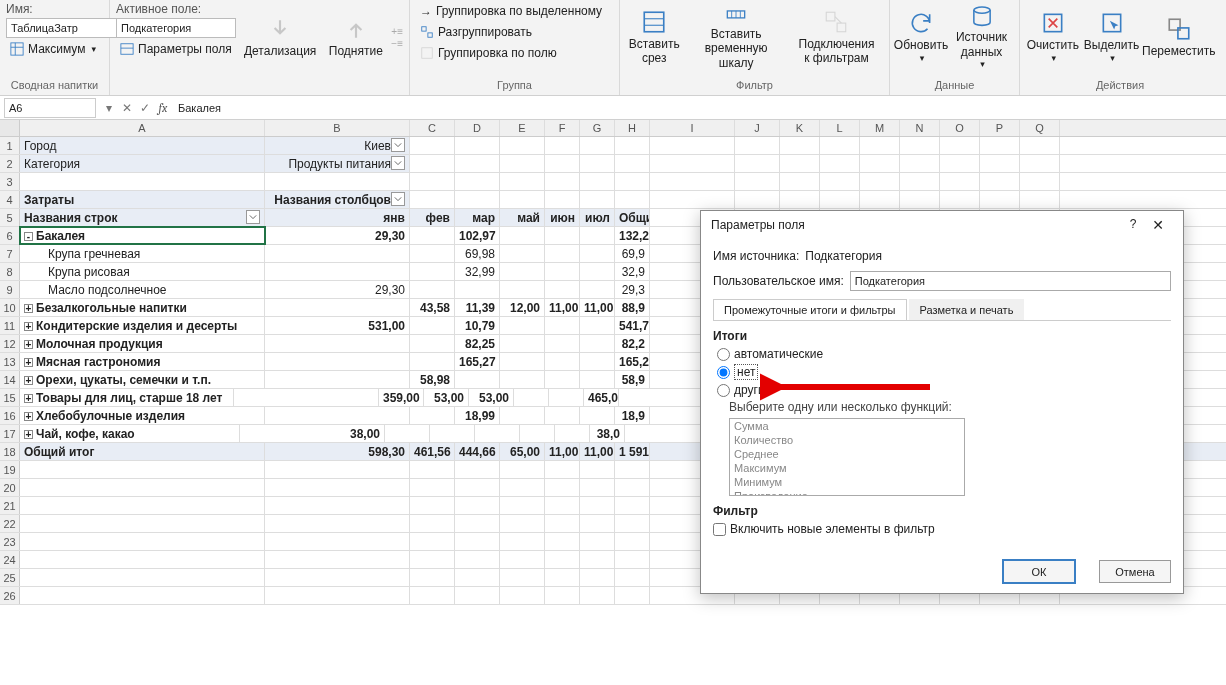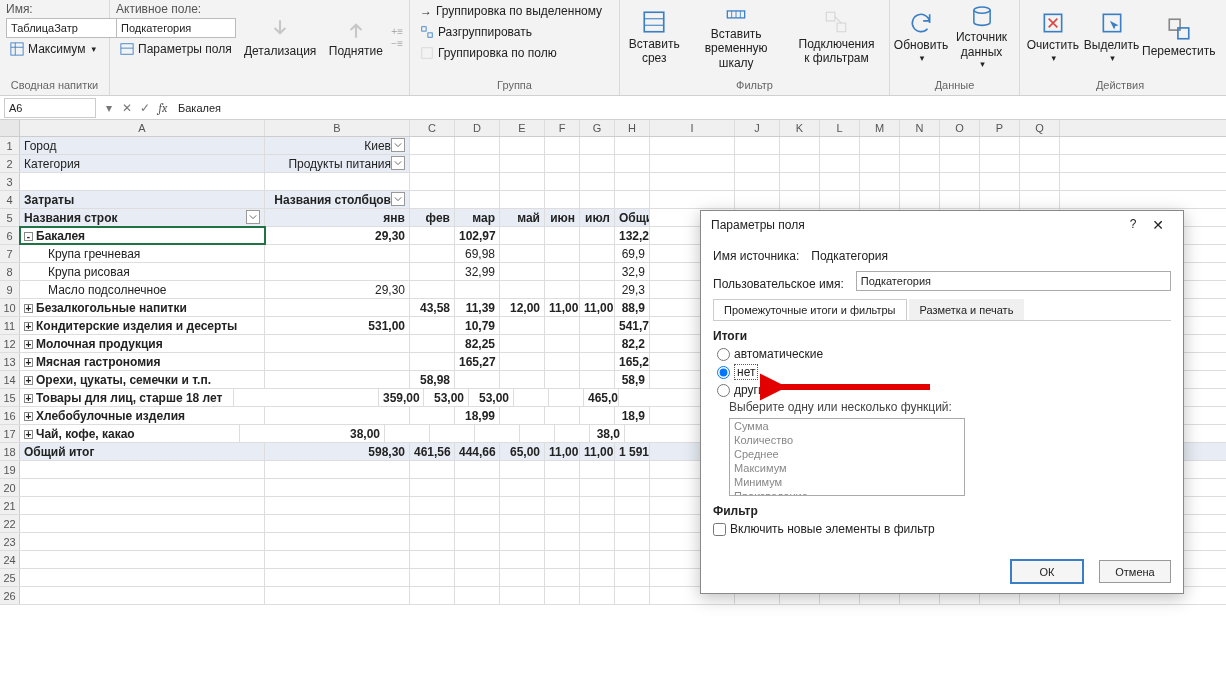--- a/index.html
+++ b/index.html
@@ -38,32 +38,32 @@
 .filter-btn svg{width:8px;height:8px}
 .exp{display:inline-block;width:9px;height:9px;border:1px solid #888;line-height:7px;text-align:center;font-size:10px;margin-right:3px;background:#fff}
 .sel-cell{outline:2px solid #217346;outline-offset:-1px}
 .total-row{background:#e8edf5}
 
 .dialog{position:absolute;left:700px;top:210px;width:484px;background:#fff;border:1px solid #888;box-shadow:0 4px 16px rgba(0,0,0,.25)}
 .dlg-title{display:flex;justify-content:space-between;align-items:center;padding:6px 10px;font-size:12px}
 .dlg-close{width:30px;text-align:center;cursor:pointer;font-size:14px}
 .dlg-help{width:20px;text-align:center;cursor:pointer}
 .dlg-body{padding:10px 12px;font-size:11px}
-.dlg-row{display:flex;align-items:flex-end;gap:12px;margin-bottom:8px}
+.dlg-row{display:flex;align-items:center;gap:6px;margin-bottom:8px}
 .dlg-row input[type=text]{flex:1;border:1px solid #aaa;height:20px;padding:0 4px;font-size:11px}
 .tabs{display:flex;border-bottom:1px solid #ccc;margin-bottom:8px}
 .tab{padding:4px 10px;border:1px solid #ccc;border-bottom:none;margin-right:2px;background:#fff;cursor:pointer;font-size:11px}
 .tab.inactive{background:#f0f0f0;border-color:transparent transparent #ccc transparent}
 .radio-row{display:flex;align-items:center;gap:4px;margin:3px 0 3px 4px;font-size:11px}
 .radio-row input{margin:0}
 .listbox{border:1px solid #aaa;width:236px;height:78px;margin:4px 0 8px 16px;overflow-y:scroll;overflow-x:hidden}
 .listbox div{padding:1px 4px;color:#888;font-size:11px}
 .section-lbl{font-weight:600;margin:4px 0}
 .chk-row{display:flex;align-items:center;gap:4px;margin:4px 0;font-size:11px}
-.dlg-footer{display:flex;justify-content:flex-end;gap:16px;padding:10px 12px;border-top:0}
+.dlg-footer{display:flex;justify-content:flex-end;gap:24px;padding:10px 12px;border-top:0}
 .dlg-btn{min-width:72px;height:23px;border:1px solid #999;background:#f5f5f5;cursor:pointer;font-size:11px}
 .dlg-btn.primary{border:1px solid #3a7fc4;outline:1px solid #3a7fc4}
 .arrow{position:absolute;left:760px;top:372px;pointer-events:none}
 .highlight-radio{border:1px dotted #555;padding:0 2px}
 </style>
 </head>
 <body>
 
 <div class="ribbon">
   <div class="rgroup" style="width:110px">

